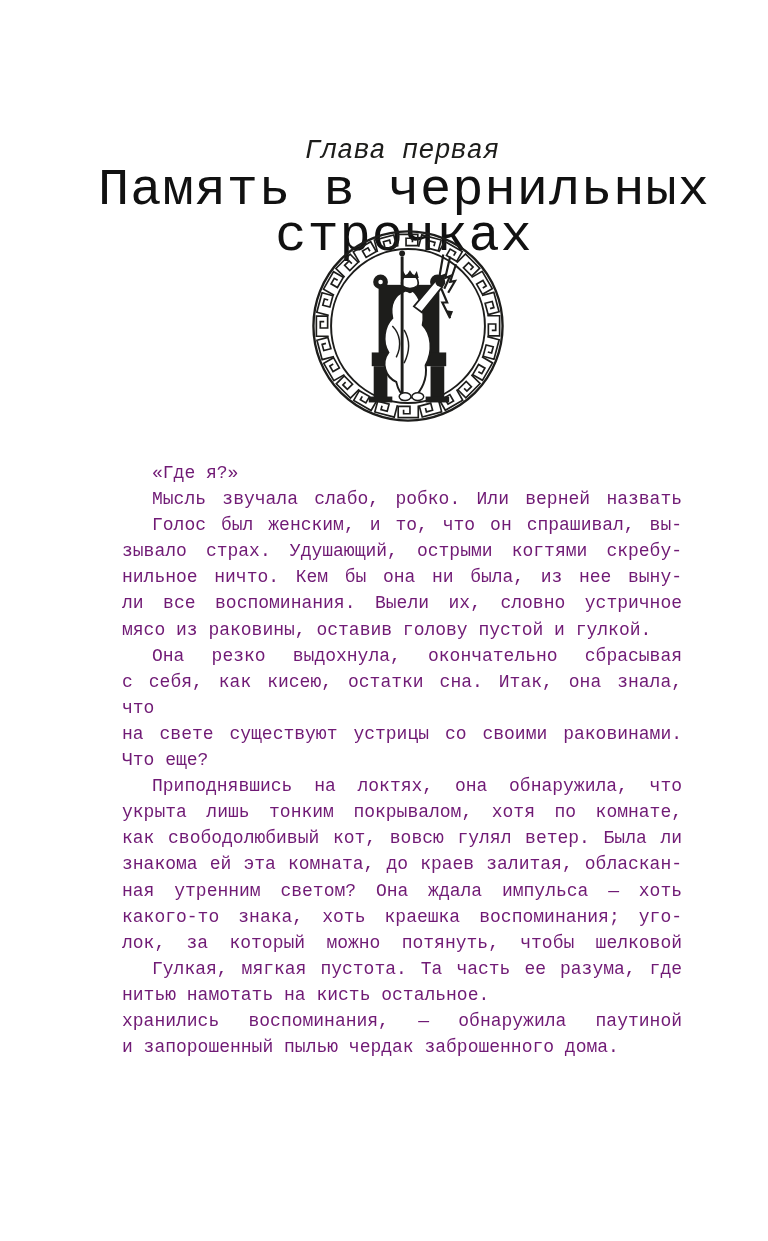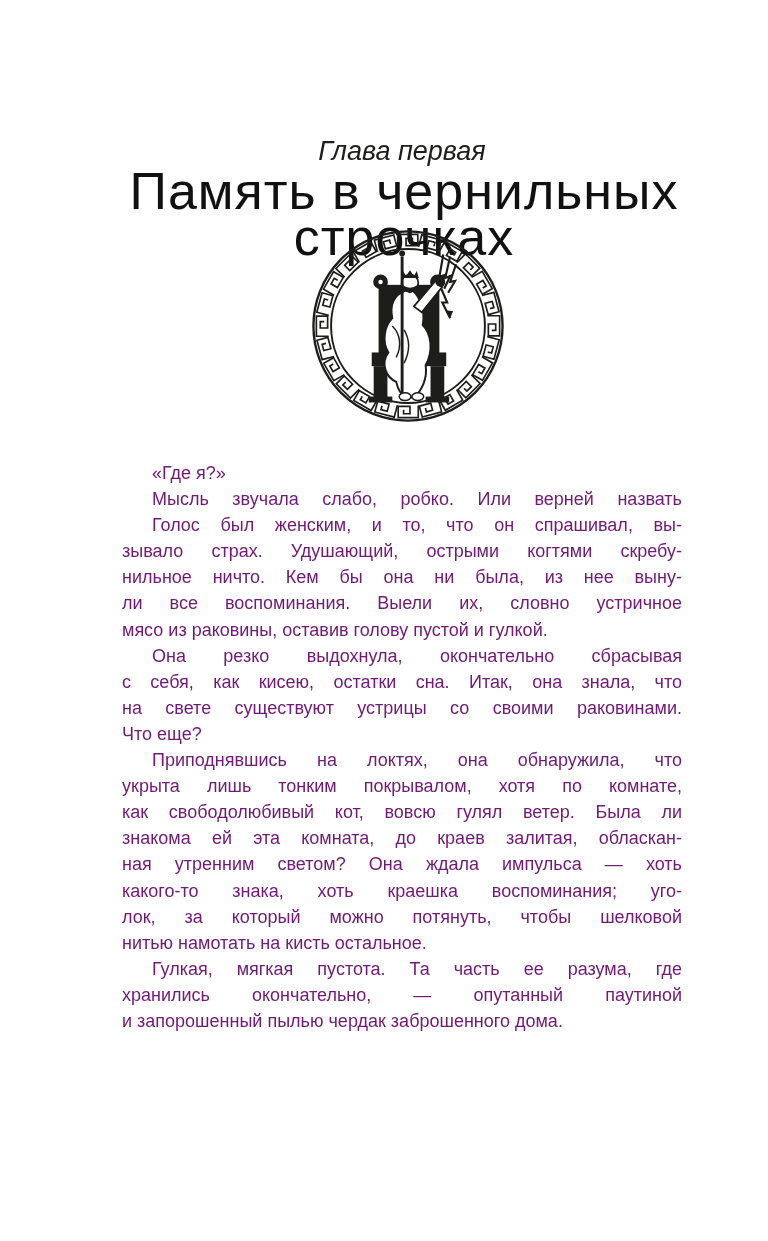--- a/index.html
+++ b/index.html
@@ -6,21 +6,21 @@
     margin: 0;
     padding: 0;
     background: #ffffff;
   }
   .page {
     position: relative;
     width: 768px;
     height: 1101px;
     background: #ffffff;
     overflow: hidden;
-    font-family: Liberation Sans, sans-serif;
+    font-family: Liberation Mono, monospace;
     color: #1d1d1b;
   }
   .chapter-label {
     position: absolute;
     left: 122px;
     top: 136px;
     width: 560px;
     text-align: center;
     font-style: italic;
     font-size: 27px;
@@ -178,21 +178,21 @@
       <div class="line">с себя, как кисею, остатки сна. Итак, она знала, что</div>
       <div class="line">на свете существуют устрицы со своими раковинами.</div>
       <div class="line last">Что еще?</div>
       <div class="line first">Приподнявшись на локтях, она обнаружила, что</div>
       <div class="line">укрыта лишь тонким покрывалом, хотя по комнате,</div>
       <div class="line">как свободолюбивый кот, вовсю гулял ветер. Была ли</div>
       <div class="line">знакома ей эта комната, до краев залитая, обласкан-</div>
       <div class="line">ная утренним светом? Она ждала импульса — хоть</div>
       <div class="line">какого-то знака, хоть краешка воспоминания; уго-</div>
       <div class="line">лок, за который можно потянуть, чтобы шелковой</div>
+      <div class="line first">Гулкая, мягкая пустота. Та часть ее разума, где</div>
       <div class="line last">нитью намотать на кисть остальное.</div>
-      <div class="line first">Гулкая, мягкая пустота. Та часть ее разума, где</div>
-      <div class="line">хранились окончательно, — опутанный паутиной</div>
+      <div class="line">хранились воспоминания, — обнаружила паутиной</div>
       <div class="line last">и запорошенный пылью чердак заброшенного дома.</div>
     </div>
 
   <div class="page-number">6</div>
 
 </div>
 
 </body></html>

